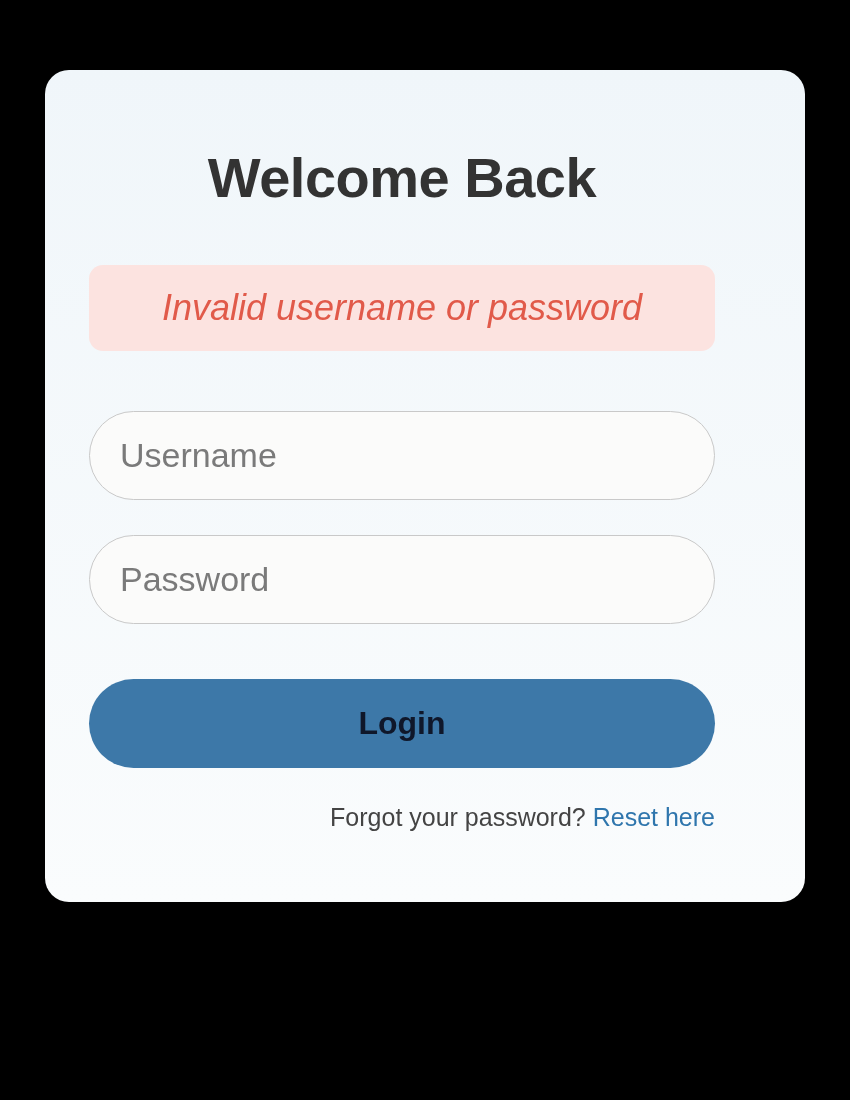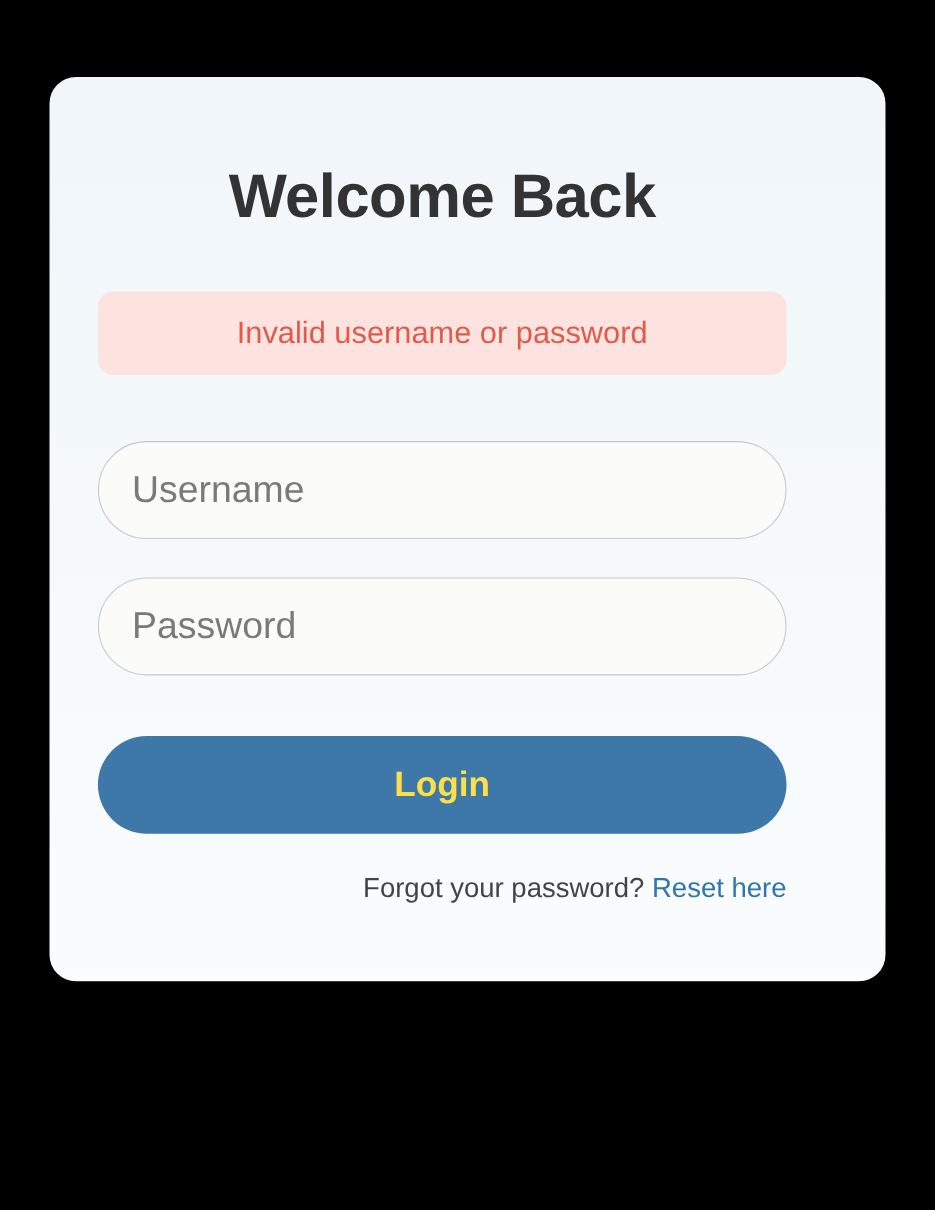--- a/index.html
+++ b/index.html
@@ -32,26 +32,27 @@
       font-weight: 700;
       color: #333333;
       text-align: center;
       margin-bottom: 55px;
       letter-spacing: -0.5px;
     }
     
     .error-banner {
       background: #fce3e0;
       color: #e15a4a;
-      font-size: 28px;
+      font-size: 36px;
       font-weight: 400;
       text-align: center;
       padding: 22px 20px;
       border-radius: 14px;
       margin-bottom: 60px;
+      font-style: italic;
     }
     
     .input-field {
       width: 100%;
       padding: 24px 30px;
       font-size: 34px;
       color: #0f766e;
       background: #fbfbfa;
       border: 1.5px solid #c9c9c9;
       border-radius: 999px;
@@ -61,21 +62,21 @@
     
     .input-field::placeholder {
       color: #7a7a7a;
     }
     
     .login-button {
       width: 100%;
       padding: 26px 20px;
       font-size: 32px;
       font-weight: 700;
-      color: #fde047;
+      color: #0f172a;
       background: #3d78a8;
       border: none;
       border-radius: 999px;
       cursor: pointer;
       margin-top: 20px;
       margin-bottom: 35px;
     }
     
     .footer-text {
       text-align: right;

